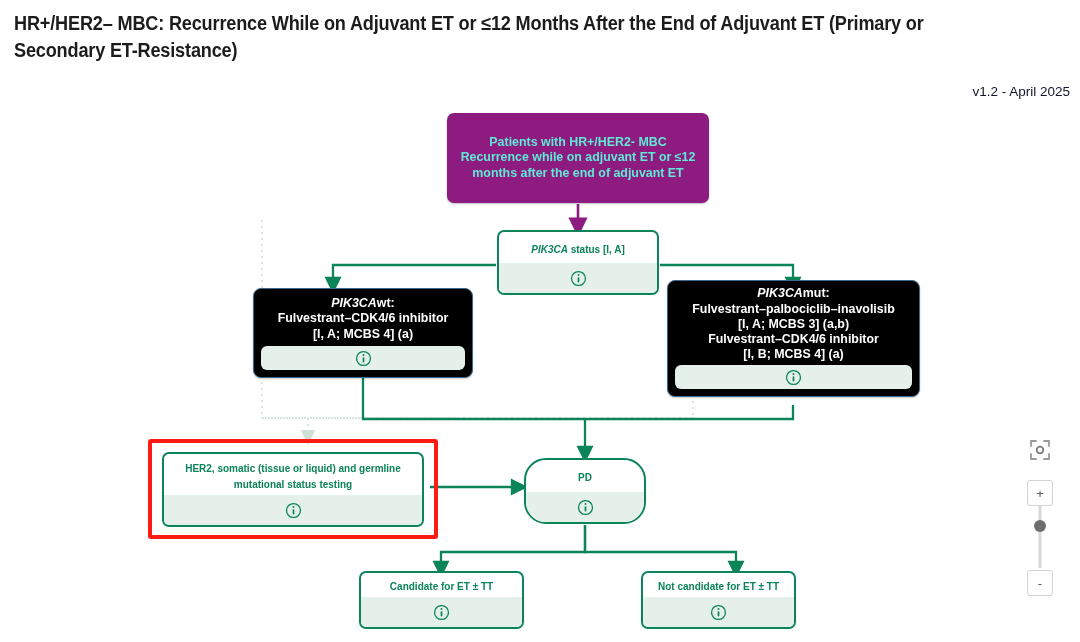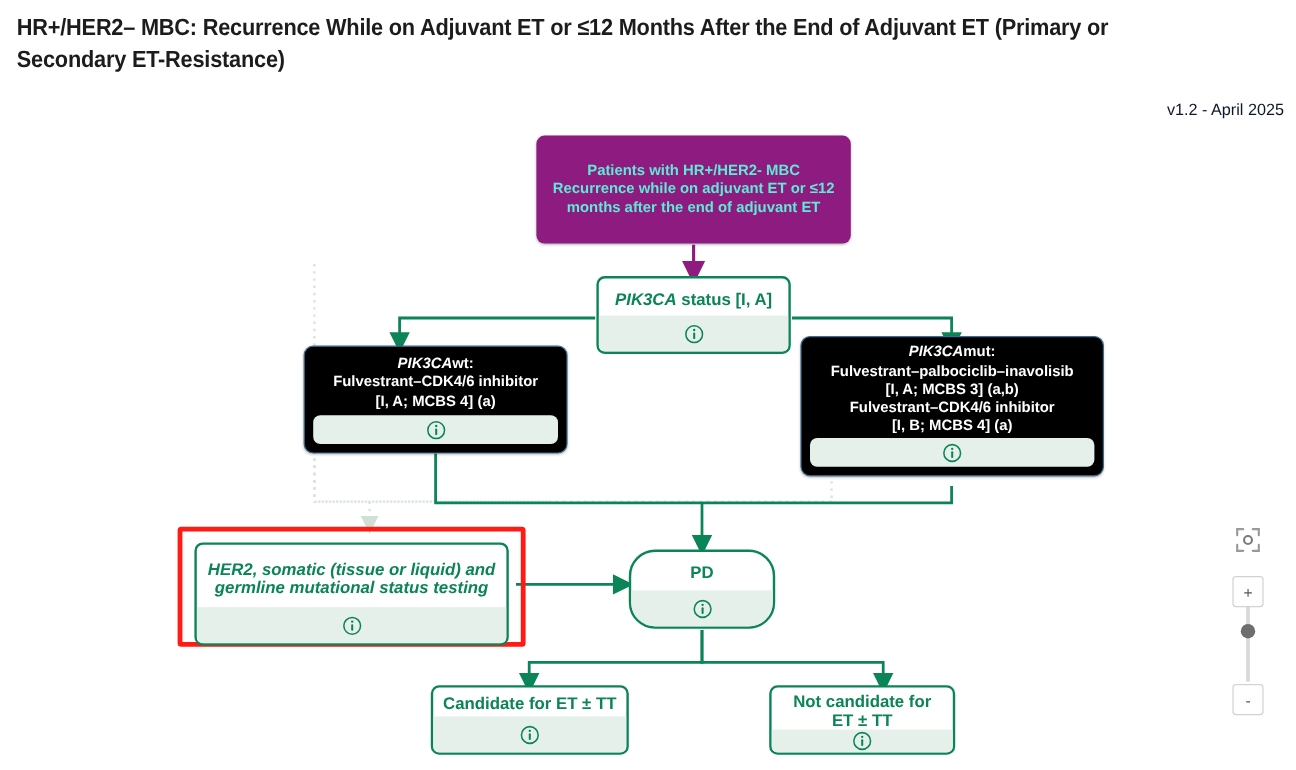--- a/index.html
+++ b/index.html
@@ -71,21 +71,21 @@
   .node-green{
     background:#ffffff;
     border:2.5px solid #0b8457;
     border-radius:7px;
     display:flex;flex-direction:column;
     overflow:hidden;
   }
   .node-green .body{
     flex:1;display:flex;align-items:center;justify-content:center;
     color:#0b8457;text-align:center;font-weight:bold;
-    font-size:14px;line-height:15.5px;padding:4px 8px 0;
+    font-size:10px;line-height:15.5px;padding:4px 8px 0;
   }
   .node-green .infobar{
     height:30px;background:#e4f0e9;
     display:flex;align-items:center;justify-content:center;
   }
 
   .ital{font-style:italic;}
 
   
   .info-ico{display:block;width:17px;height:17px;}
@@ -225,21 +225,21 @@
         <svg class="info-ico" viewBox="0 0 20 20">
           <circle cx="10" cy="10" r="8.2" fill="none" stroke="#0b8457" stroke-width="1.5"></circle>
           <circle cx="10" cy="5.9" r="1.15" fill="#0b8457"></circle>
           <rect x="9" y="8.4" width="2" height="6.4" rx="0.9" fill="#0b8457"></rect>
         </svg>
       </div>
     </div>
 
     <div class="sel-rect" style="left:148px;top:339px;width:290px;height:100px;"></div>
 
-    <div class="node node-green" style="left:162px;top:352px;width:262px;height:86px;font-style:italic;">
+    <div class="node node-green" style="left:162px;top:352px;width:262px;height:75px;">
       <div class="body">HER2, somatic (tissue or liquid) and germline mutational status testing</div>
       <div class="infobar">
         <svg class="info-ico" viewBox="0 0 20 20">
           <circle cx="10" cy="10" r="8.2" fill="none" stroke="#0b8457" stroke-width="1.5"></circle>
           <circle cx="10" cy="5.9" r="1.15" fill="#0b8457"></circle>
           <rect x="9" y="8.4" width="2" height="6.4" rx="0.9" fill="#0b8457"></rect>
         </svg>
       </div>
     </div>
 

